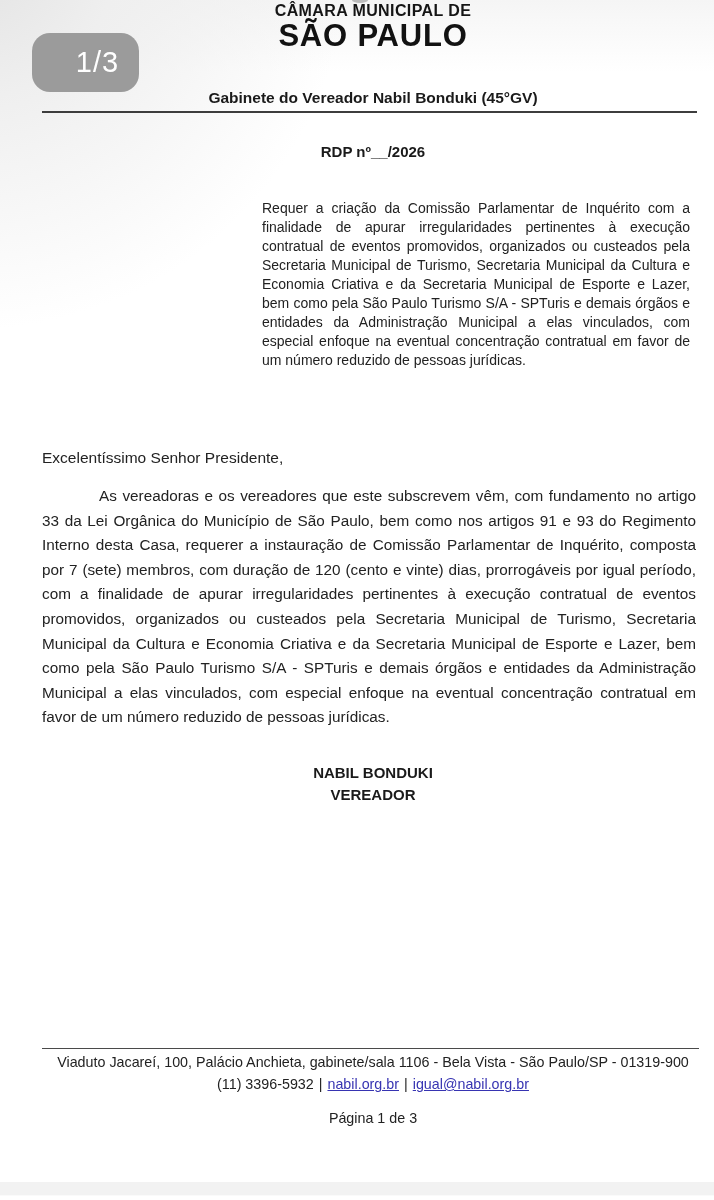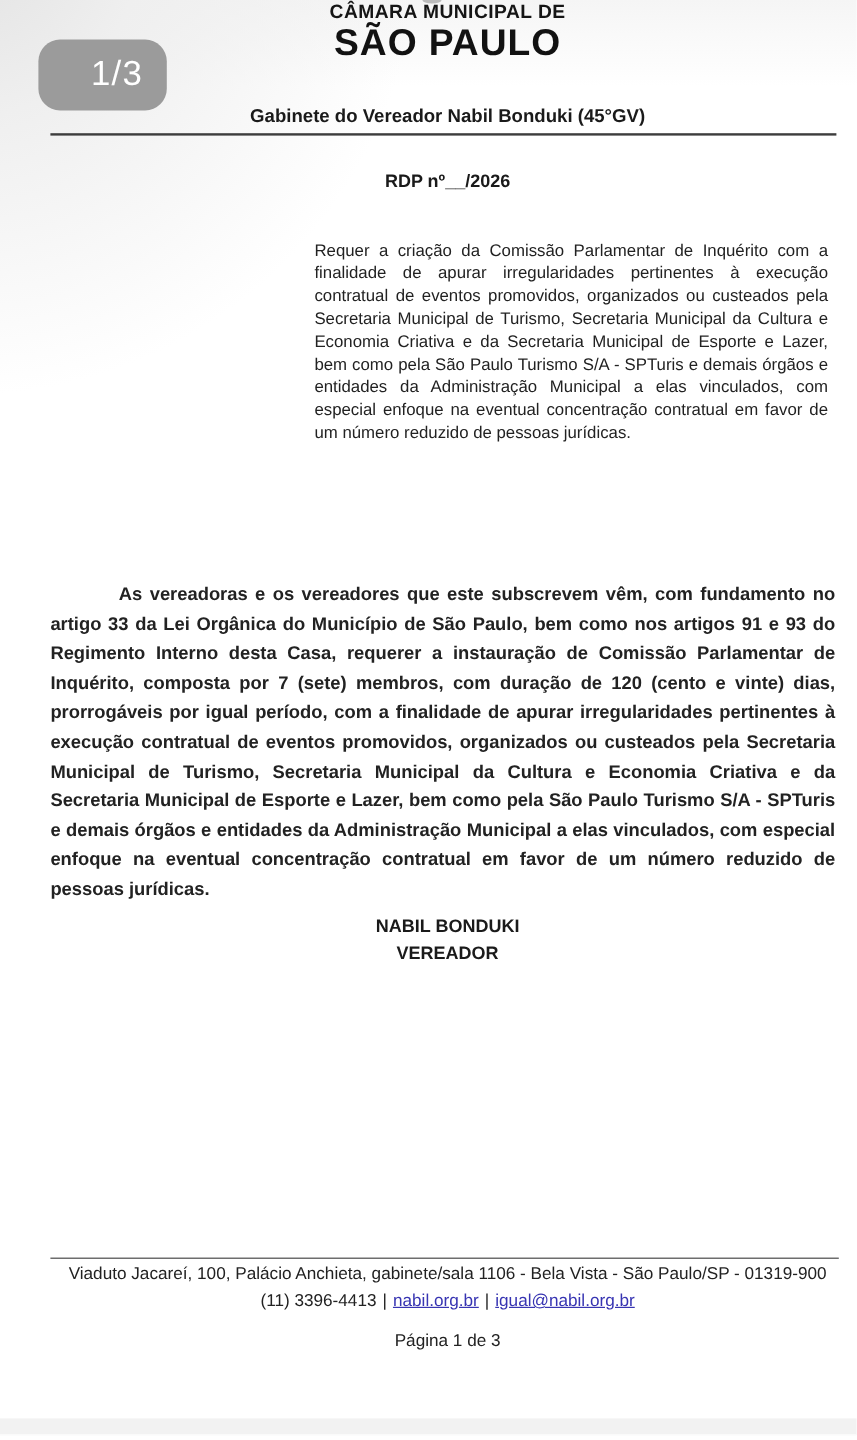--- a/index.html
+++ b/index.html
@@ -124,21 +124,20 @@
   .body-paragraph {
     position: absolute;
     left: 42px;
     top: 484px;
     width: 654px;
     font-size: 15.3px;
     line-height: 24.6px;
     text-align: justify;
     text-indent: 57px;
     color: #222222;
-    font-weight: bold;
   }
 
   .signature {
     position: absolute;
     left: 16px;
     top: 762px;
     width: 714px;
     text-align: center;
     font-size: 15px;
     font-weight: 700;
@@ -216,33 +215,34 @@
   </div>
 
   <div class="office-title">Gabinete do Vereador Nabil Bonduki (45°GV)</div>
 
   <div class="header-rule"></div>
 
   <div class="doc-number">RDP nº__/2026</div>
 
   <div class="summary">Requer a criação da Comissão Parlamentar de Inquérito com a finalidade de apurar irregularidades pertinentes à execução contratual de eventos promovidos, organizados ou custeados pela Secretaria Municipal de Turismo, Secretaria Municipal da Cultura e Economia Criativa e da Secretaria Municipal de Esporte e Lazer, bem como pela São Paulo Turismo S/A - SPTuris e demais órgãos e entidades da Administração Municipal a elas vinculados, com especial enfoque na eventual concentração contratual em favor de um número reduzido de pessoas jurídicas.</div>
 
+  <div class="salutation">Excelentíssimo Senhor Presidente,</div>
 
   <div class="body-paragraph">As vereadoras e os vereadores que este subscrevem vêm, com fundamento no artigo 33 da Lei Orgânica do Município de São Paulo, bem como nos artigos 91 e 93 do Regimento Interno desta Casa, requerer a instauração de Comissão Parlamentar de Inquérito, composta por 7 (sete) membros, com duração de 120 (cento e vinte) dias, prorrogáveis por igual período, com a finalidade de apurar irregularidades pertinentes à execução contratual de eventos promovidos, organizados ou custeados pela Secretaria Municipal de Turismo, Secretaria Municipal da Cultura e Economia Criativa e da Secretaria Municipal de Esporte e Lazer, bem como pela São Paulo Turismo S/A - SPTuris e demais órgãos e entidades da Administração Municipal a elas vinculados, com especial enfoque na eventual concentração contratual em favor de um número reduzido de pessoas jurídicas.</div>
 
   <div class="signature">
     <div>NABIL BONDUKI</div>
     <div>VEREADOR</div>
   </div>
 
   <div class="footer-rule"></div>
 
   <div class="footer-address">Viaduto Jacareí, 100, Palácio Anchieta, gabinete/sala 1106 - Bela Vista - São Paulo/SP - 01319-900</div>
 
   <div class="footer-contact">
-    <span>(11) 3396-4413</span><span class="sep">|</span><a href="#">nabil.org.br</a><span class="sep">|</span><a href="#">igual@nabil.org.br</a>
+    <span>(11) 3396-5932</span><span class="sep">|</span><a href="#">nabil.org.br</a><span class="sep">|</span><a href="#">igual@nabil.org.br</a>
   </div>
 
   <div class="page-indicator">Página 1 de 3</div>
 
   <div class="bottom-strip"></div>
 
 </div>
 
 </body></html>

